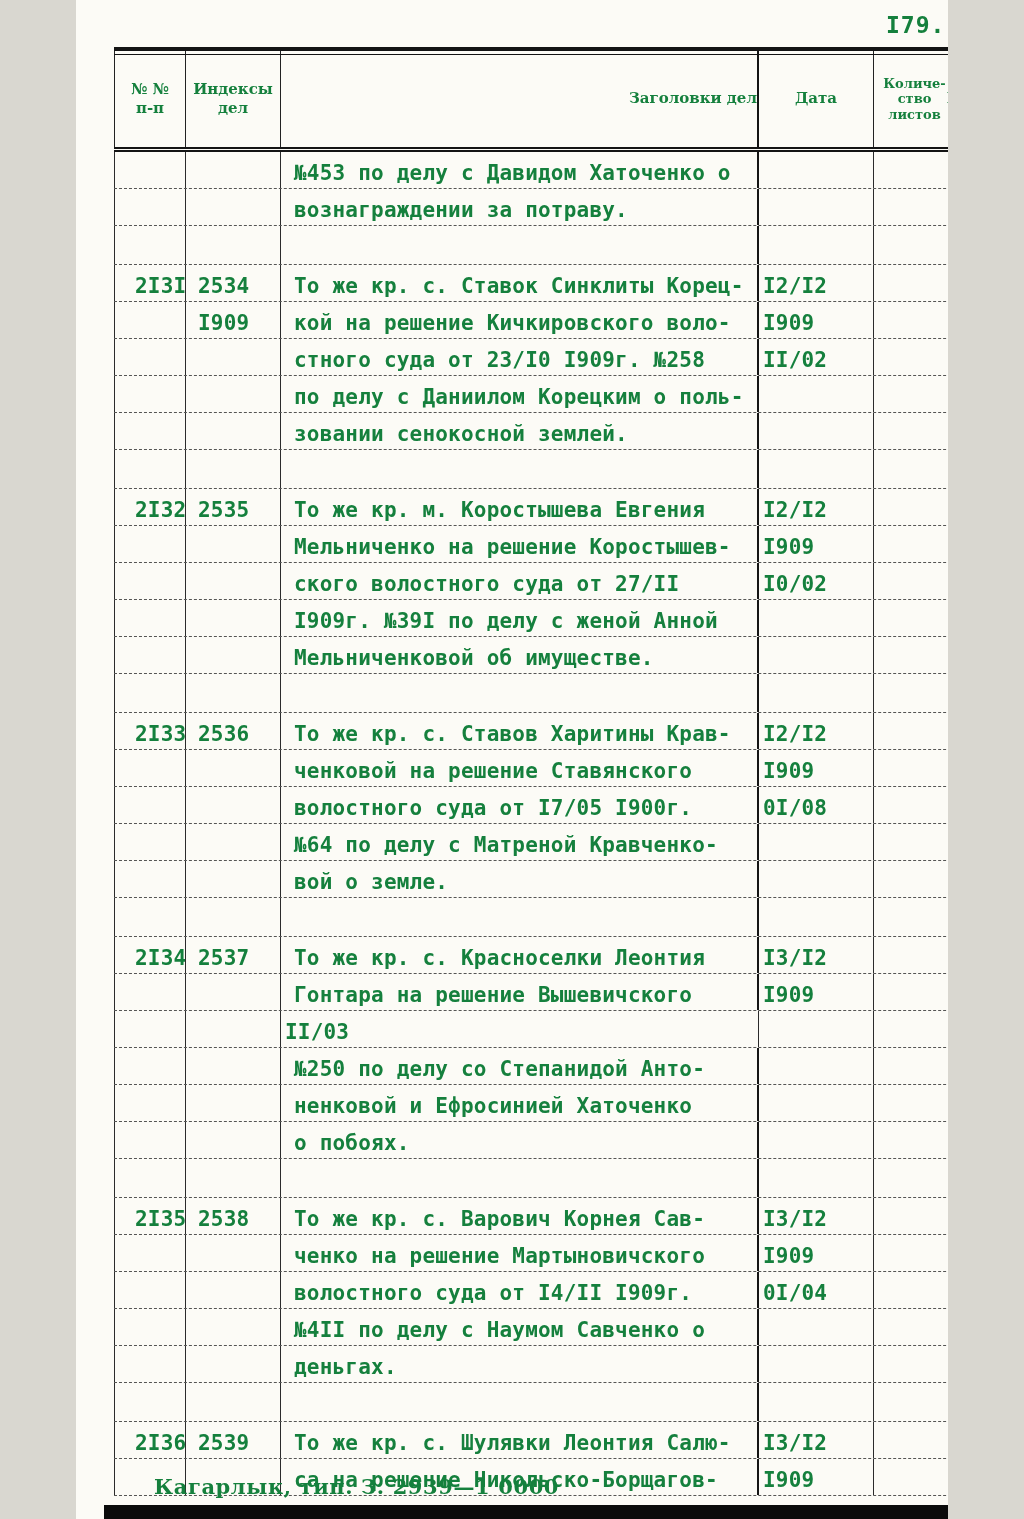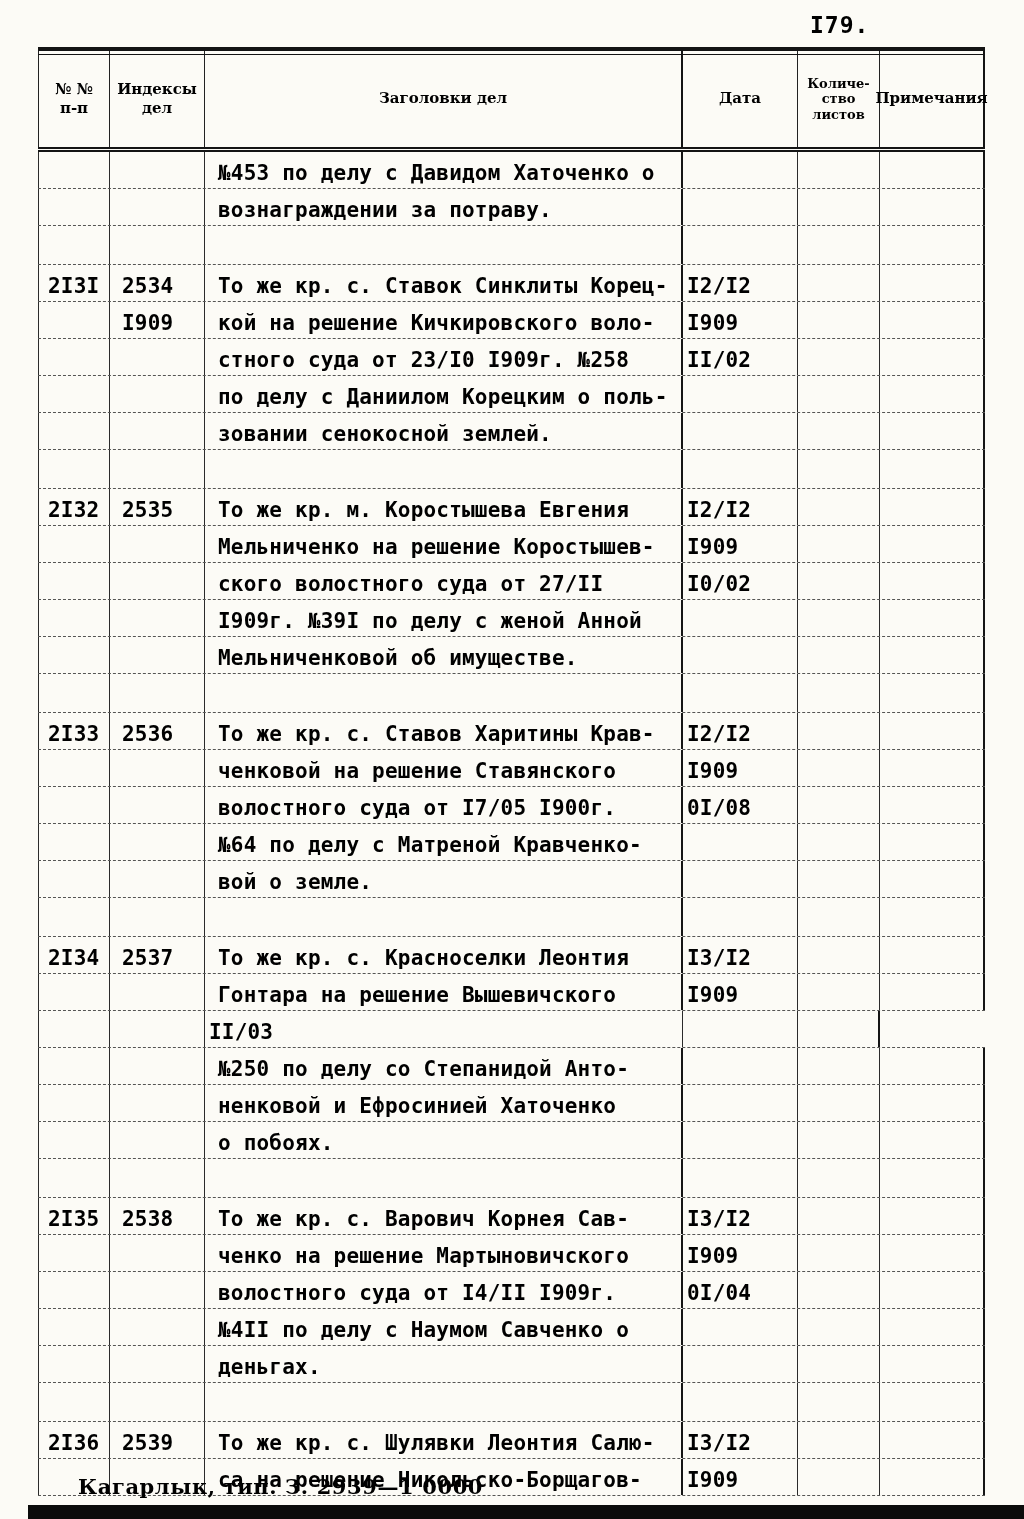--- a/index.html
+++ b/index.html
@@ -1,50 +1,50 @@
 <!DOCTYPE html>
 <html><head>
 <meta charset="utf-8">
 <style>
   html,body{margin:0;padding:0;background:#d9d7d0;}
   .page{
-    position:relative;width:1024px;height:1519px;margin:0 auto;
-    background:#fcfbf6;overflow:hidden;color:#000000;
+    position:relative;width:872px;height:1519px;margin:0 auto;
+    background:#fcfbf6;overflow:hidden;color:#15803d;
     font-family:"DejaVu Sans Mono","Liberation Mono",monospace;
   }
   .page-number{
     position:absolute;top:12px;left:810px;
     font-size:23px;font-weight:600;letter-spacing:1px;
   }
   .reg-table{position:absolute;left:38px;top:47px;width:947px;}
   .thead{
     display:grid;grid-template-columns:72px 95px 478px 115px 82px 105px;
     height:96px;border-top:4px solid #141414;border-bottom:5px double #141414;
     position:relative;
   }
   .thead::after{content:"";position:absolute;left:0;right:0;top:3px;border-top:1px solid #141414;}
   .hcell{
     display:flex;flex-direction:column;justify-content:center;align-items:center;
     text-align:center;font-family:"DejaVu Serif","Liberation Serif",serif;
     font-size:15px;font-weight:600;line-height:1.3;border-right:1px solid #222;
   }
   .hcell.first{border-left:1px solid #222;}
-  .hcell.heavy-r{border-right:2px solid #141414;}
+  .hcell.heavy-r{border-right:2px solid #141414;align-items:flex-end;}
   .hcell.small{font-size:13px;line-height:1.2;}
   .row{
     display:grid;grid-template-columns:72px 95px 478px 115px 82px 105px;
     height:36px;border-bottom:1px dashed rgba(30,30,30,.75);
   }
   .row.spacer{height:38px;}
   .cell{
     border-right:1px solid #2b2b2b;display:flex;align-items:flex-end;
     padding-bottom:3px;font-size:21px;font-weight:600;letter-spacing:.2px;
     white-space:nowrap;overflow:hidden;
   }
-  .cell.c1{padding-left:9px;border-left:1px solid #2b2b2b;}
+  .cell.c1{padding-left:20px;border-left:1px solid #2b2b2b;}
   .cell.c2{padding-left:12px;}
   .cell.c3{padding-left:13px;border-right:2px solid #151515;}
   .cell.c4{padding-left:4px;}
   .cell.c6{border-right:2px solid #151515;}
   .imprint{
     position:absolute;left:78px;top:1474px;
     font-family:"DejaVu Serif","Liberation Serif",serif;
     font-size:21px;font-weight:700;letter-spacing:.6px;
   }
   .scan-bar{position:absolute;left:28px;right:0;bottom:0;height:14px;background:#0b0b0b;}

